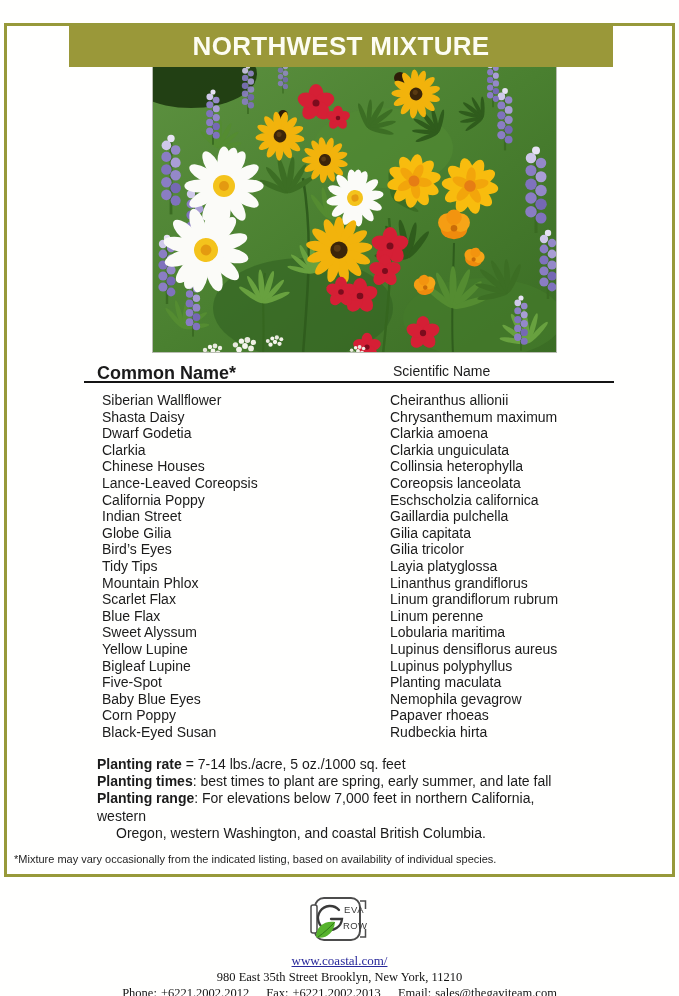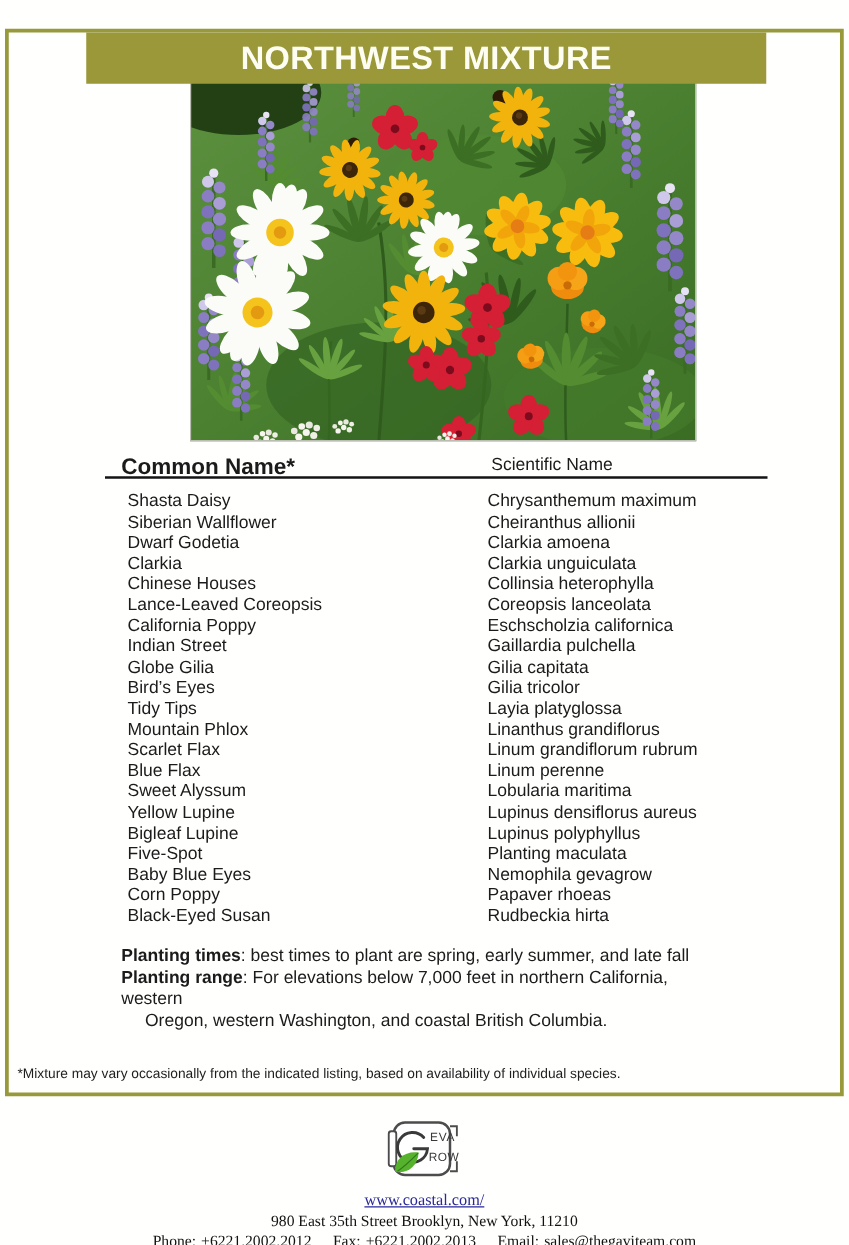--- a/index.html
+++ b/index.html
@@ -284,30 +284,30 @@
   </div>
 
   <div class="list-area">
     <div class="list-head">
       <span class="h1">Common Name*</span>
       <span class="h2">Scientific Name</span>
     </div>
     <div class="head-rule"></div>
     <div class="rows">
     <div class="row">
+      <span class="c1">Siberian Wallflower</span>
+      <span class="c2">Cheiranthus allionii</span>
+    </div>
+
+    <div class="row">
       <span class="c1">Shasta Daisy</span>
       <span class="c2">Chrysanthemum maximum</span>
     </div>
 
     <div class="row">
-      <span class="c1">Siberian Wallflower</span>
-      <span class="c2">Cheiranthus allionii</span>
-    </div>
-
-    <div class="row">
       <span class="c1">Dwarf Godetia</span>
       <span class="c2">Clarkia amoena</span>
     </div>
 
     <div class="row">
       <span class="c1">Clarkia</span>
       <span class="c2">Clarkia unguiculata</span>
     </div>
 
     <div class="row">
@@ -391,20 +391,23 @@
     </div>
 
     <div class="row">
       <span class="c1">Black-Eyed Susan</span>
       <span class="c2">Rudbeckia hirta</span>
     </div>
   </div>
   </div>
 
   <div class="planting">
+    <div>
+      <span class="lbl">Planting rate</span><span> = 7-14 lbs./acre, 5 oz./1000 sq. feet</span>
+    </div>
     <div>
       <span class="lbl">Planting times</span><span>: best times to plant are spring, early summer, and late fall</span>
     </div>
     <div>
       <span class="lbl">Planting range</span><span>: For elevations below 7,000 feet in northern California,</span>
     </div>
     <div>western</div>
     <div class="indent">Oregon, western Washington, and coastal British Columbia.</div>
   </div>
 

